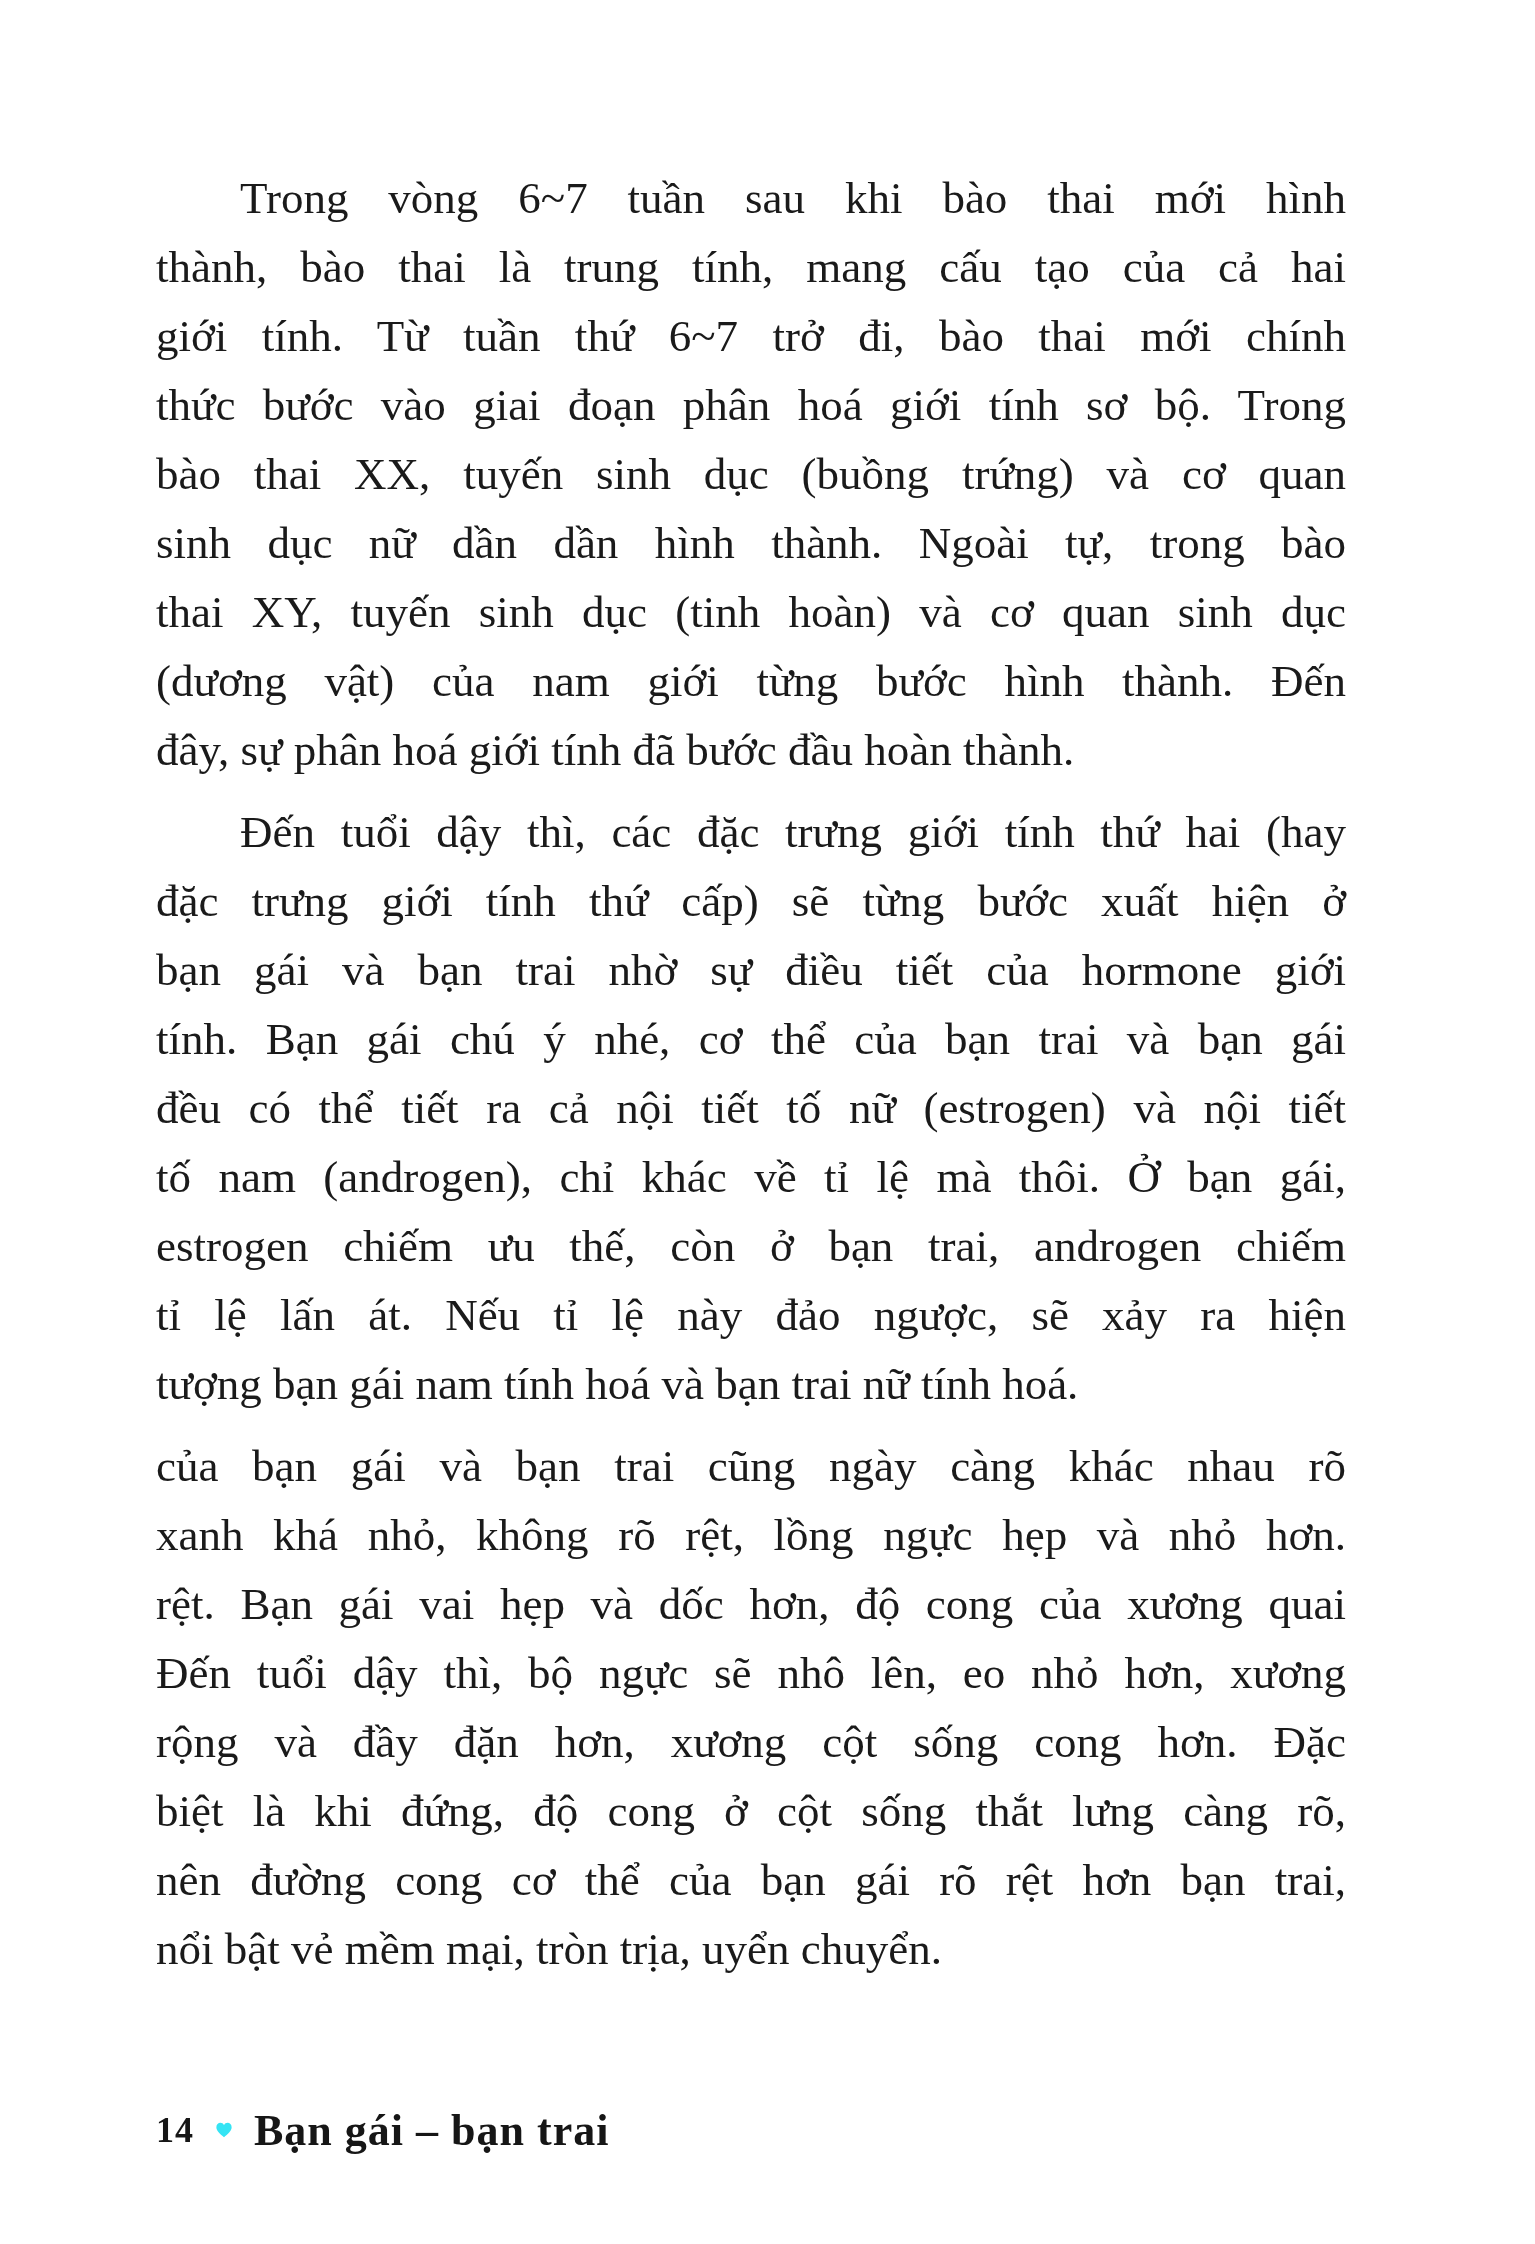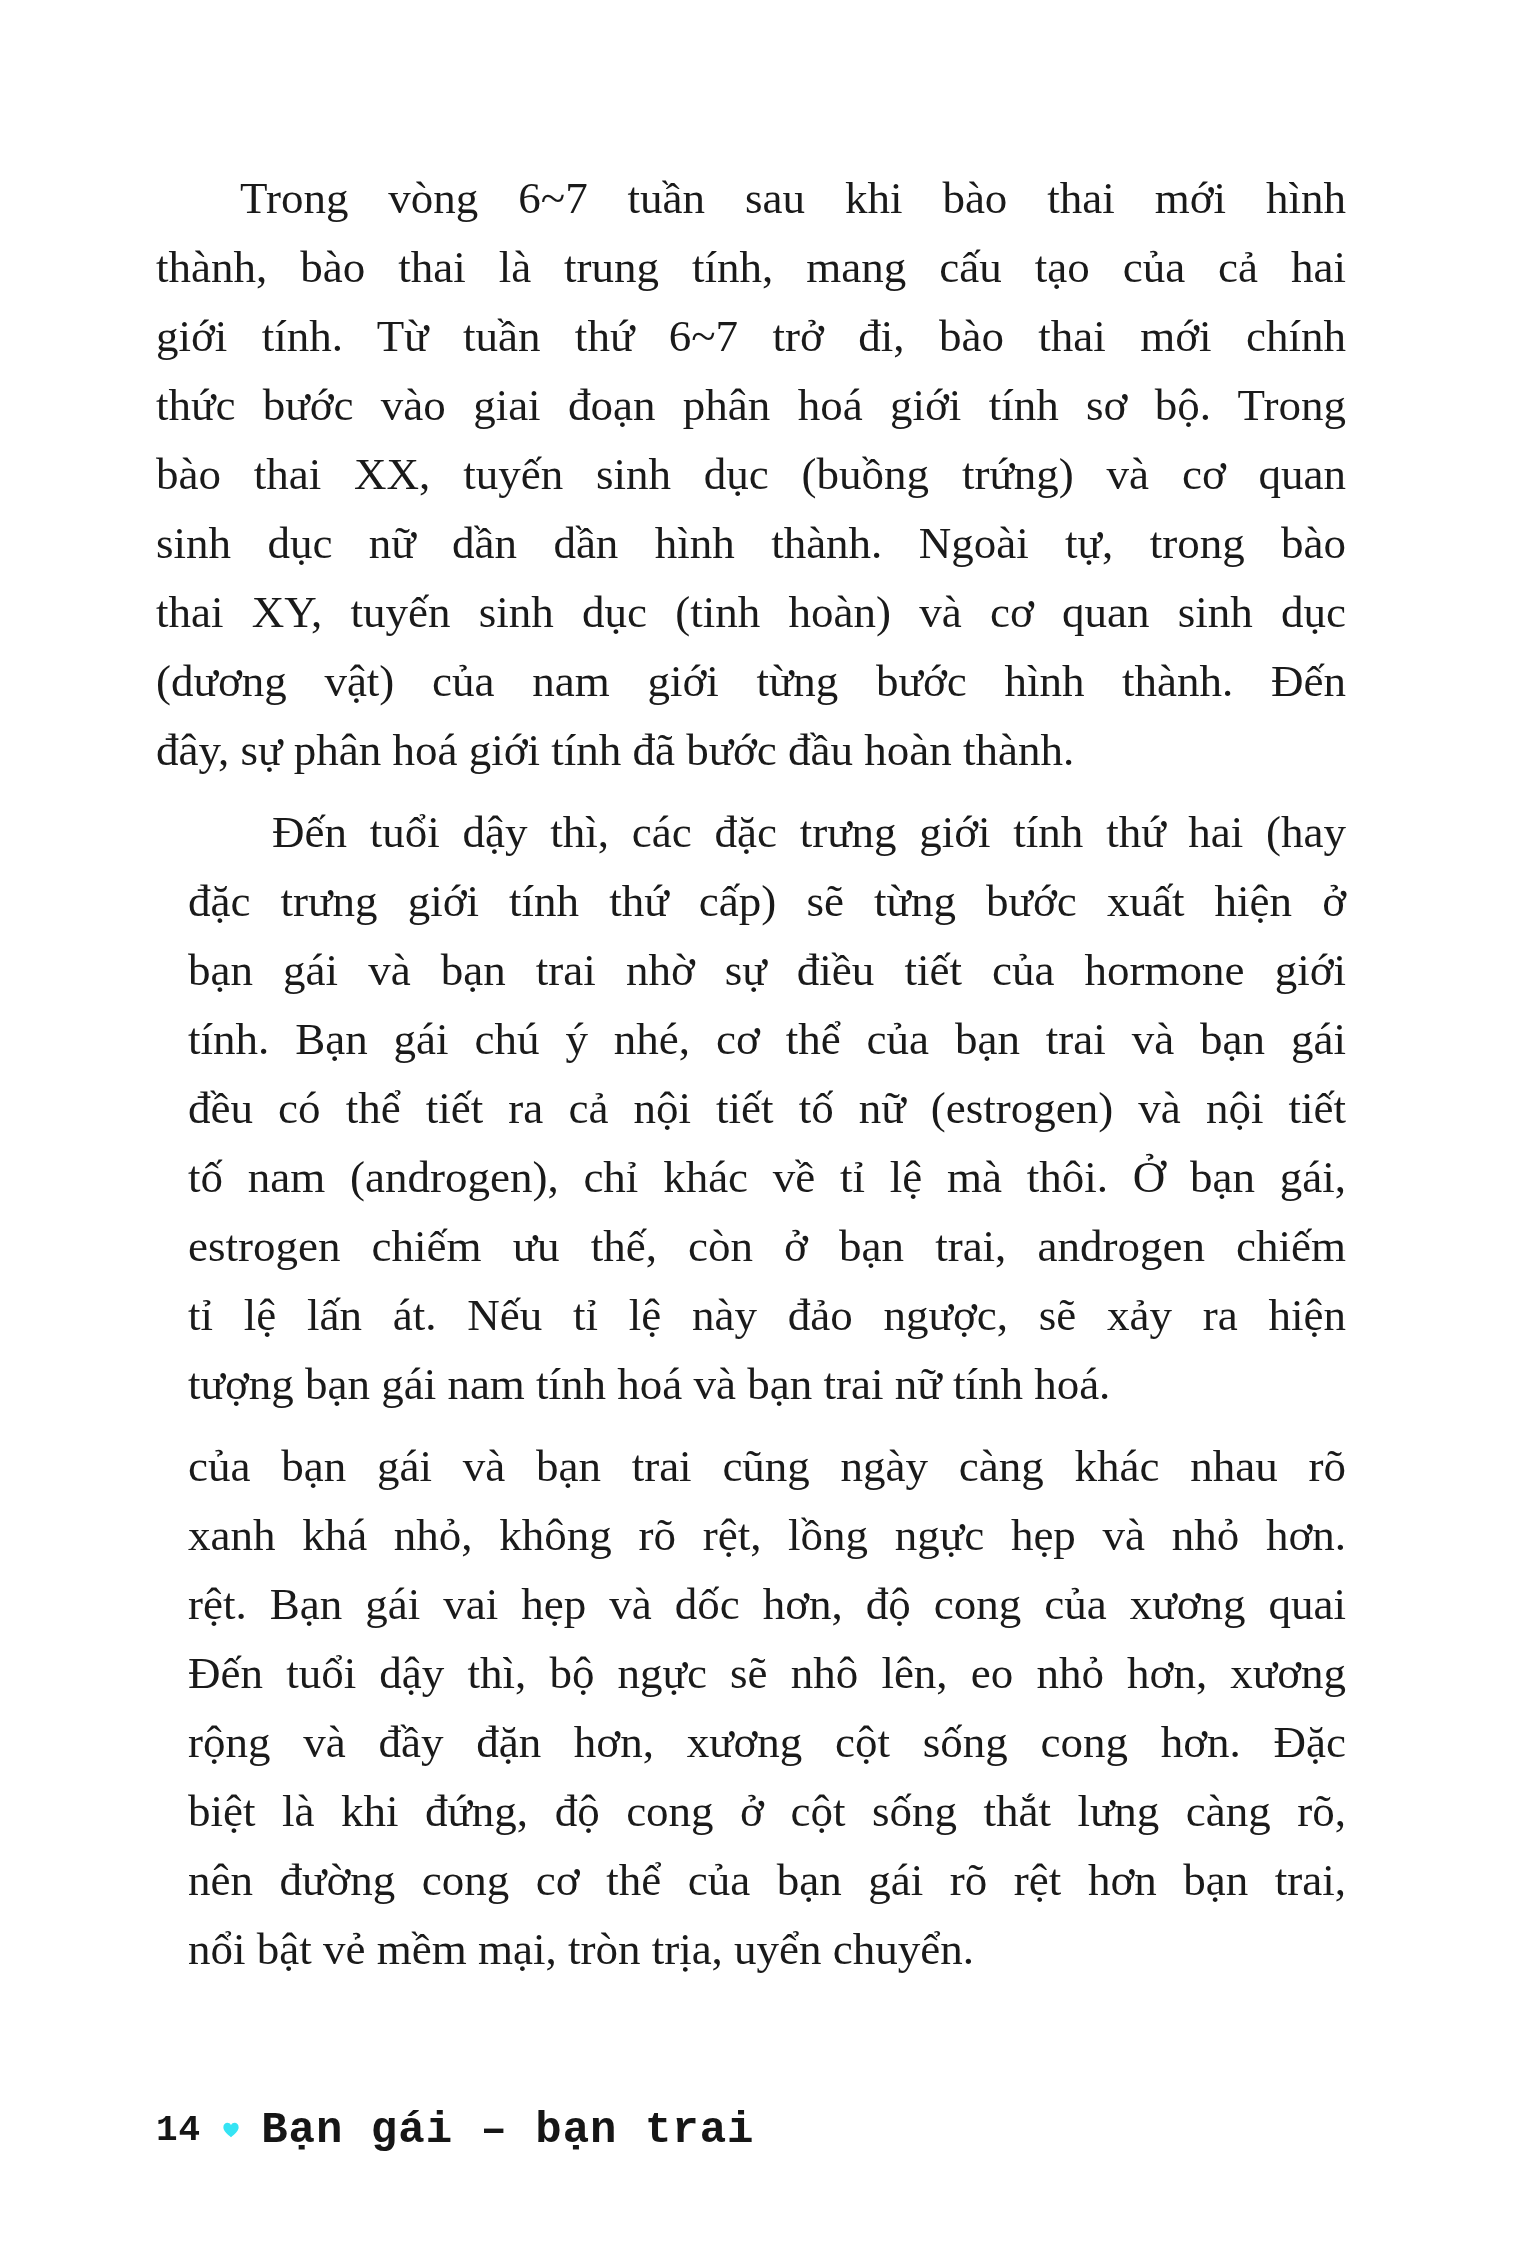--- a/index.html
+++ b/index.html
@@ -20,41 +20,40 @@
     position: absolute;
     left: 156px;
     top: 164px;
     width: 1190px;
     color: #1a1a1a;
     font-size: 45px;
     line-height: 69px;
   }
   .paragraph + .paragraph {
     margin-top: 13px;
-    margin-left: 32px;
   }
   .line {
     text-align: justify;
     text-align-last: justify;
   }
   .line.first {
     text-indent: 84px;
   }
   .line.last {
     text-align-last: left;
   }
   .footer {
     position: absolute;
     left: 156px;
     top: 2106px;
     height: 48px;
     display: flex;
     align-items: center;
     color: #161616;
-    font-family: Liberation Mono, monospace;
+    font-family: Liberation Serif, serif;
     font-weight: bold;
   }
   .page-number {
     font-size: 36px;
     letter-spacing: 1px;
   }
   .heart {
     width: 18px;
     height: 16px;
     margin: 0 21px;

